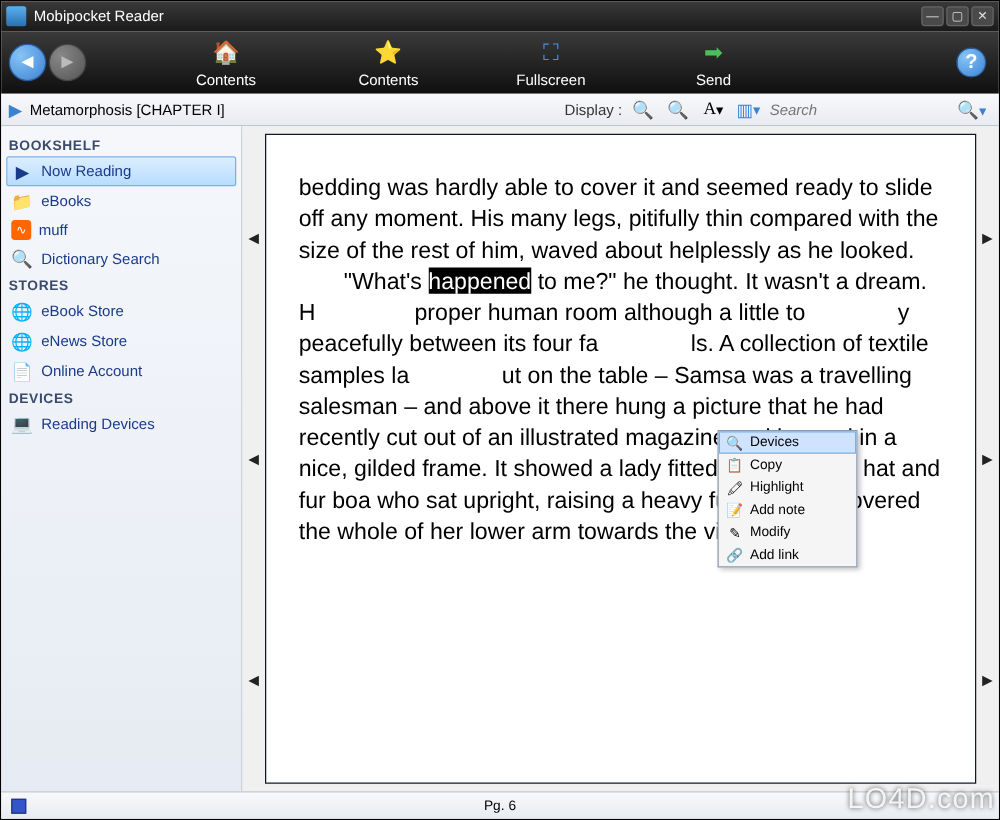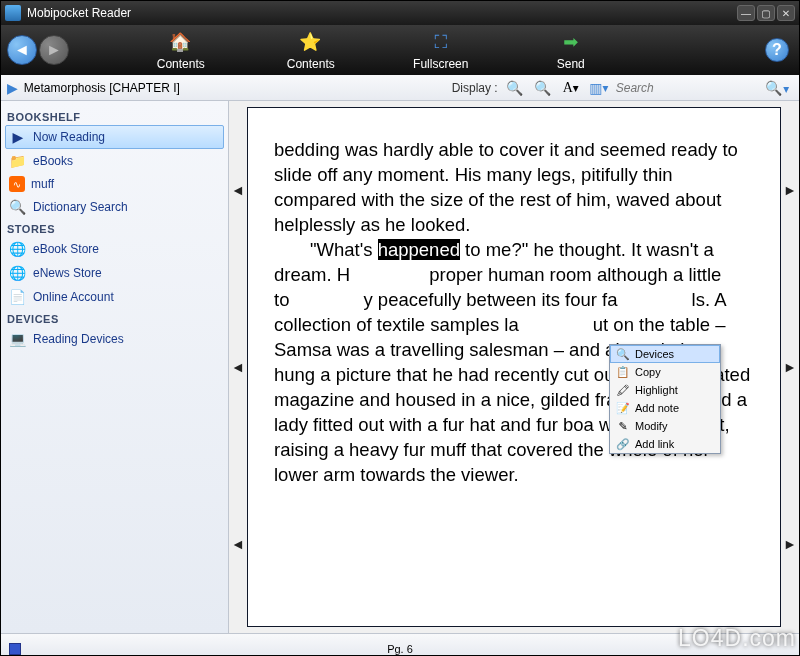--- a/index.html
+++ b/index.html
@@ -23,40 +23,40 @@
 .subbar { height: 26px; background: linear-gradient(#f8f9fb,#e8ebf1); border-bottom:1px solid #c0c6d0; display:flex; align-items:center; padding:0 6px; font-size:12px; gap:6px; }
 .play-icon { color:#3b82d3; font-size:14px; }
 .subbar .crumb { flex:1; }
 .subbar .disp-label { color:#333; }
 .subbar .disp-btn { width:22px;height:20px; display:flex;align-items:center;justify-content:center; color:#3b82d3; cursor:pointer; font-size:14px;}
 .subbar .search-box { width:140px; height:20px; border:none; background:transparent; color:#888; font-style:italic; font-size:12px; outline:none;}
 .subbar .search-go { color:#3b82d3; cursor:pointer; font-size:14px; padding:0 4px;}
 
 .main { flex:1; display:flex; min-height:0; border-top: none; }
 
-.sidebar { width: 228px; background: linear-gradient(#f5f7fb,#e6ebf3); border-right:1px solid #c0c6d0; padding:6px 4px; font-size:12px; }
+.sidebar { width: 193px; background: linear-gradient(#f5f7fb,#e6ebf3); border-right:1px solid #c0c6d0; padding:6px 4px; font-size:12px; }
 .sb-header { font-weight:bold; color:#3a4a6a; font-size:11px; padding:4px 2px 2px; letter-spacing:0.5px; }
 .sb-item { display:flex; align-items:center; gap:6px; padding:3px 4px; color:#1a3a8a; cursor:pointer; border-radius:2px; }
 .sb-item.selected { background: linear-gradient(#dceeff,#b8dcff); border:1px solid #7ab0e8; padding:2px 3px;}
 .sb-item .sb-icon { width:18px; height:18px; display:flex;align-items:center;justify-content:center; font-size:14px; }
 
 .content { flex:1; position:relative; background:#f0f0f0; display:flex; flex-direction:column; }
 .page-wrap { flex:1; position:relative; display:flex; align-items:stretch; }
 .page-nav { width:18px; display:flex; flex-direction:column; justify-content:space-around; align-items:center; color:#222; }
 .page-nav span { font-size:14px; cursor:pointer; }
 .page { flex:1; background:#fff; border:1px solid #0f172a; margin:6px 0; padding: 30px 26px 14px 26px; font-family: Arial, sans-serif; font-size:18.5px; line-height:1.35; color:#000; position:relative; overflow:hidden;}
 .page .indent { display:inline-block; width:36px; }
 .page .sel { background:#000; color:#fff; }
 
 .context-menu { position:absolute; left:380px; top:243px; width:112px; background:#f5f5f5; border:1px solid #8a9ab0; box-shadow:2px 2px 4px rgba(0,0,0,0.25); font-size:11px; z-index:10;}
 .ctx-item { display:flex; align-items:center; gap:5px; padding:2px 6px; cursor:pointer; }
 .ctx-item.hover { background:#cfe3ff; border:1px solid #7ab0e8; padding:1px 5px;}
 .ctx-icon { width:14px;height:14px;display:flex;align-items:center;justify-content:center;font-size:11px;}
 
-.statusbar { height:22px; background:linear-gradient(#f8f9fb,#e8ebf1); border-top:1px solid #c0c6d0; display:flex; align-items:flex-end; font-size:11px; padding:0 8px; position:relative;}
+.statusbar { height:22px; background:linear-gradient(#f8f9fb,#e8ebf1); border-top:1px solid #c0c6d0; display:flex; align-items:center; font-size:11px; padding:0 8px; position:relative;}
 .statusbar .prog { width:12px;height:12px; background:#3355cc; border:1px solid #223388; }
 .statusbar .pg { position:absolute; left:50%; transform:translateX(-50%); }
 
 .watermark { position:absolute; right:4px; bottom:4px; font-size:23px; font-weight:normal; color:rgba(255,255,255,0.85); text-shadow:0 0 4px rgba(0,0,0,0.7); letter-spacing:1px; pointer-events:none; z-index:50;}
 </style>
 </head>
 <body>
 
 <div class="window">
 

